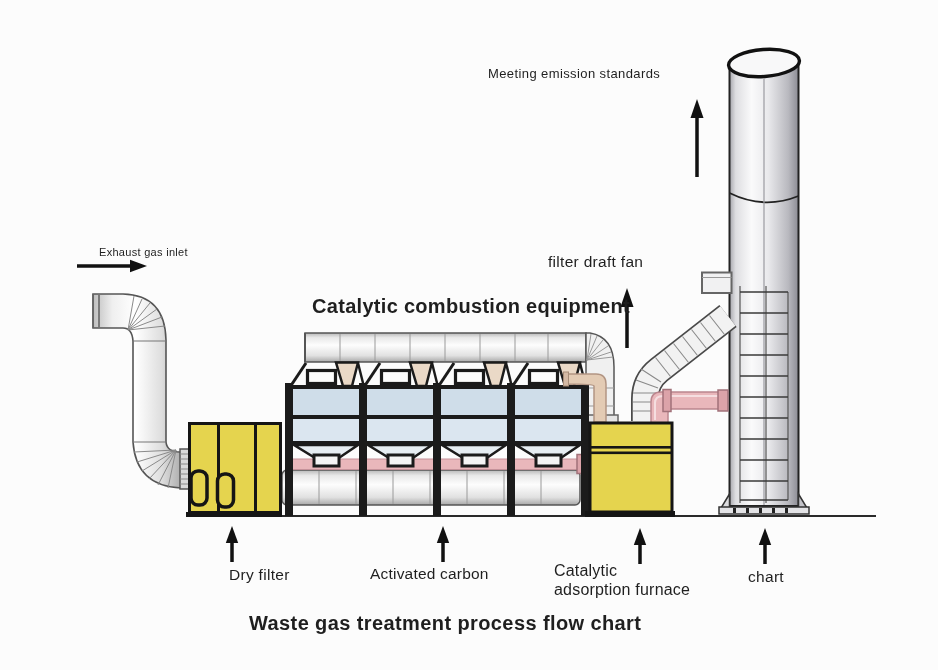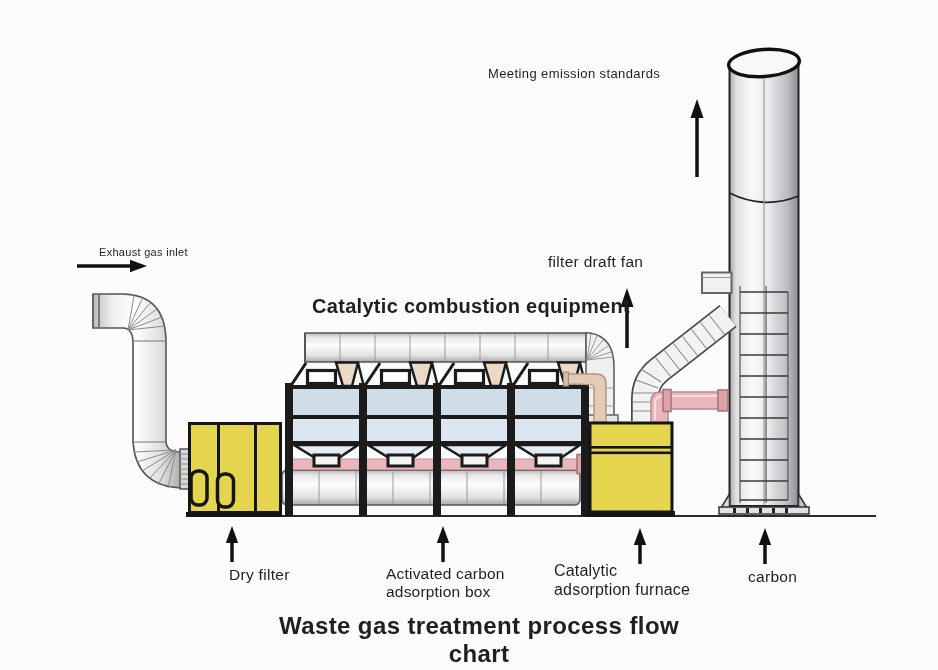--- a/index.html
+++ b/index.html
@@ -7,24 +7,24 @@
     position:relative;width:938px;height:670px;background:#fcfcfc;
     font-family:"Liberation Sans",sans-serif;color:#1f1f1f;overflow:hidden;
   }
   #diagram-svg{position:absolute;left:0;top:0;}
   .lbl{position:absolute;white-space:nowrap;color:#1f1f1f;}
   .lbl-inlet{left:99px;top:246px;font-size:11px;letter-spacing:.3px;}
   .lbl-equipment{left:312px;top:295px;font-size:20px;font-weight:bold;letter-spacing:.3px;}
   .lbl-emission{left:488px;top:66px;font-size:13px;letter-spacing:.4px;}
   .lbl-fan{left:548px;top:253px;font-size:15.5px;letter-spacing:.3px;}
   .lbl-dryfilter{left:213px;top:566px;font-size:15.5px;letter-spacing:.3px;margin-left:16px;}
-  .lbl-carbon{left:386px;top:565px;font-size:15.5px;line-height:18px;letter-spacing:.2px;white-space:normal;width:160px;}
+  .lbl-carbon{left:370px;top:565px;font-size:15.5px;line-height:18px;letter-spacing:.2px;white-space:normal;width:160px;}
   .lbl-furnace{left:554px;top:562px;font-size:16px;line-height:18.5px;letter-spacing:.2px;white-space:normal;width:180px;}
   .lbl-bacon{left:748px;top:568px;font-size:15.5px;letter-spacing:.3px;}
-  .lbl-title{left:249px;top:612px;width:460px;text-align:center;font-size:24px;font-weight:bold;letter-spacing:.4px;white-space:normal;}
+  .lbl-title{left:249px;top:612px;width:460px;font-size:20px;font-weight:bold;letter-spacing:.4px;white-space:normal;}
 </style>
 </head>
 <body>
 
 <div id="stage">
 
 <svg id="diagram-svg" width="938" height="670" viewBox="0 0 938 670">
   <defs>
     <linearGradient id="ductV" x1="0" y1="0" x2="0" y2="1">
       <stop offset="0" stop-color="#b8b8b8"></stop>
@@ -191,22 +191,21 @@
   </g>
 </svg>
 
 <div class="lbl lbl-inlet">Exhaust gas inlet</div>
 <div class="lbl lbl-equipment">Catalytic combustion equipment</div>
 <div class="lbl lbl-emission">Meeting emission standards</div>
 <div class="lbl lbl-fan">filter draft fan</div>
 <div class="lbl lbl-dryfilter">Dry filter</div>
 <div class="lbl lbl-carbon">
   <div>Activated carbon</div>
-  <div>adsorption box</div>
 </div>
 <div class="lbl lbl-furnace">
   <div>Catalytic</div>
   <div>adsorption furnace</div>
 </div>
-<div class="lbl lbl-bacon">carbon</div>
+<div class="lbl lbl-bacon">chart</div>
 <div class="lbl lbl-title">Waste gas treatment process flow chart</div>
 
 </div>
 
 </body></html>

